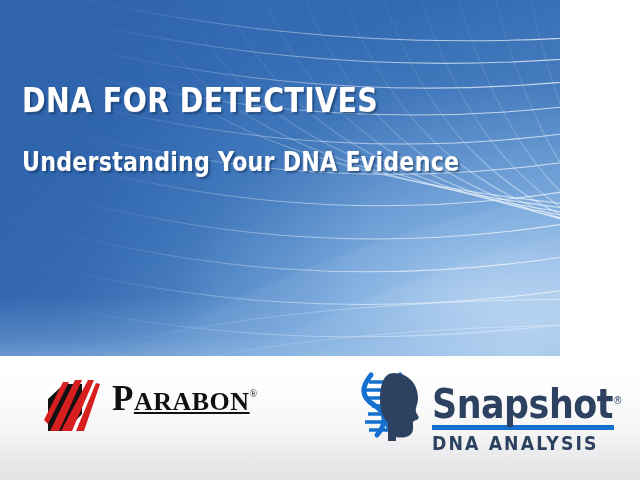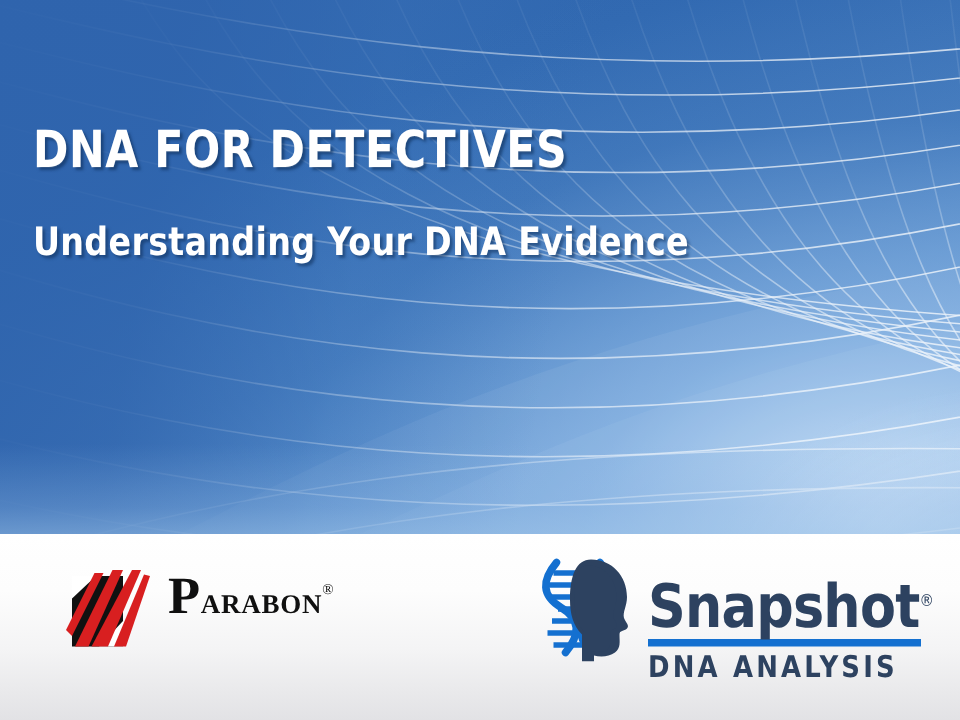--- a/index.html
+++ b/index.html
@@ -15,21 +15,21 @@
     width: 640px;
     height: 480px;
     overflow: hidden;
     background: #ffffff;
   }
 
   
   .hero {
     position: absolute;
     left: 0; top: 0;
-    width: 640px;
+    width: 560px;
     height: 356px;
     overflow: hidden;
     background:
       radial-gradient(120% 150% at 92% 100%, rgba(200,224,248,0.95) 0%, rgba(150,192,236,0.55) 26%, rgba(90,148,210,0.12) 52%, rgba(45,99,172,0) 72%),
       linear-gradient(160deg, #2f64ad 0%, #3169b1 28%, #457bbd 55%, #6699d2 78%, #8cb5e0 100%);
   }
   .hero-mesh {
     position: absolute;
     left: 0; top: 0;
     width: 640px;
@@ -127,21 +127,21 @@
     font-family: "Liberation Serif", "DejaVu Serif", serif;
     font-size: 35px;
     line-height: 35px;
     font-weight: bold;
     color: #101010;
     letter-spacing: 0.5px;
     white-space: nowrap;
     position: relative;
   }
   .parabon-name .cap { font-size: 35px; }
-  .parabon-name .sm  { font-size: 18px; }
+  .parabon-name .sm  { font-size: 26px; text-decoration: underline; }
   .parabon-name .reg {
     font-size: 10px;
     vertical-align: super;
     font-weight: normal;
   }
   .parabon-sub {
     margin-top: 4px;
     font-family: "Liberation Serif", "DejaVu Serif", serif;
     font-size: 17px;
     line-height: 18px;

